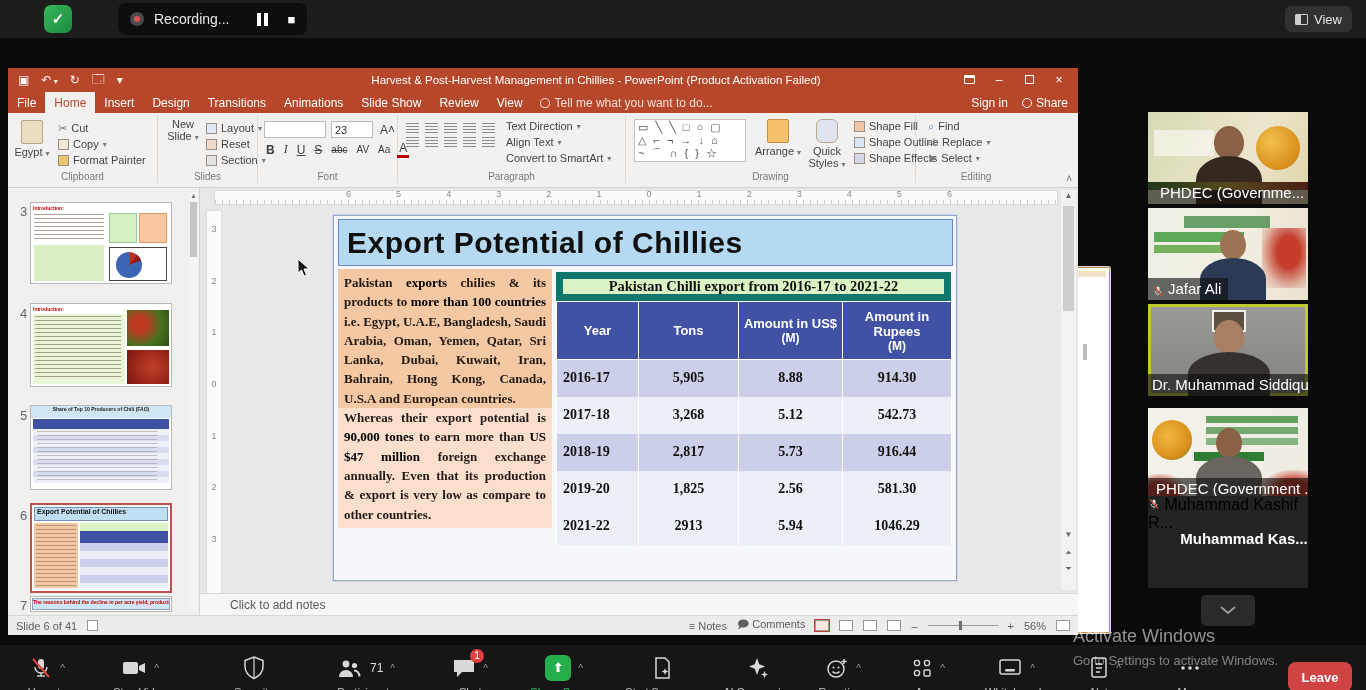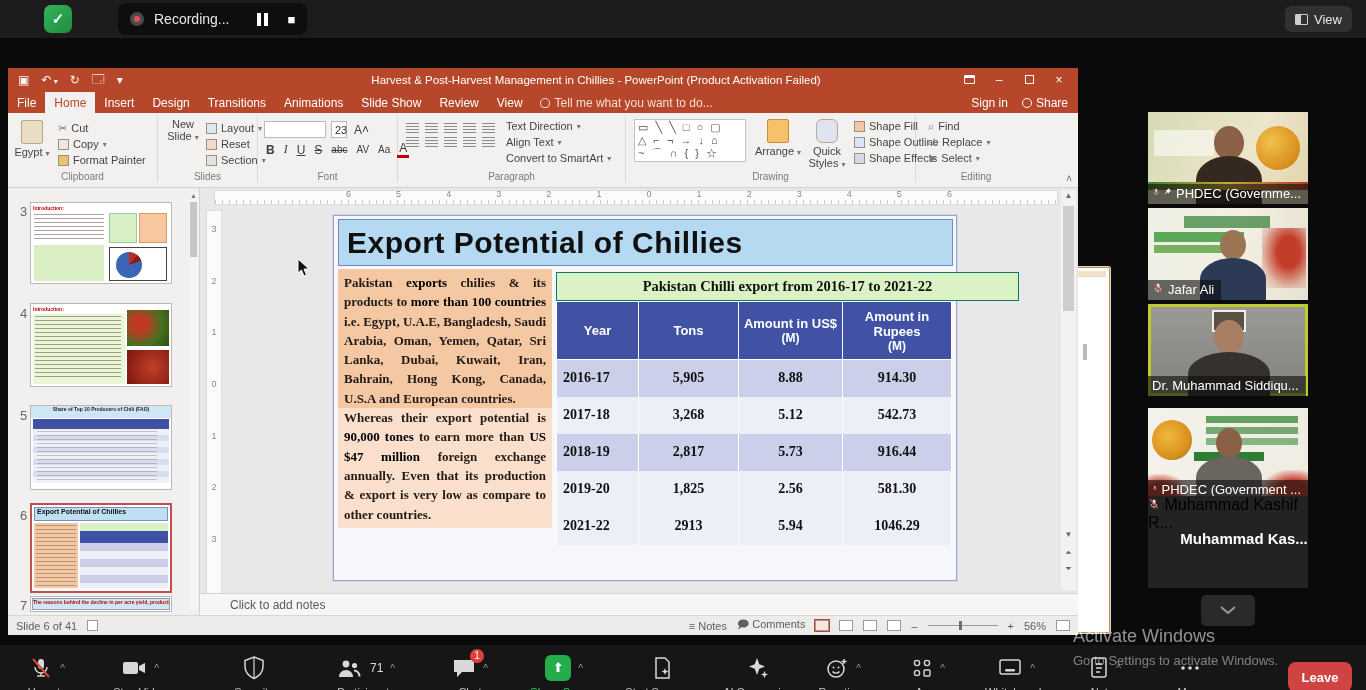--- a/index.html
+++ b/index.html
@@ -99,21 +99,21 @@
   .slide { position:absolute; left:325px; top:147px; width:624px; height:366px; background:#f5f7fa;
            border:1px solid #9aa7c9; box-shadow:0 0 0 1px #cfd6e6; }
   .sl-title { position:absolute; left:4px; top:3px; width:615px; height:47px; background:#b5d9f1; border:1px solid #6f86c8;
               display:flex; align-items:center; padding-left:8px; font-weight:bold; font-size:30px; color:#101010;
               font-family:"Liberation Sans",sans-serif; letter-spacing:.5px; }
   .sl-body { position:absolute; left:4px; top:53px; width:214px; height:310px; font-family:"Liberation Serif",serif;
              font-weight:bold; font-size:13px; color:#221a15; text-align:justify; line-height:19.3px; }
   .sl-body .p1 { background:#f5c8a4; padding:4px 6px 0; }
   .sl-body .p2 { background:#fbdfcd; padding:0 6px 4px; }
   .red { color:#000000; }
-  .sl-cap { position:absolute; left:222px; top:56px; width:463px; height:29px; background:#dbf3c4; border:1px solid #0f766e;
+  .sl-cap { position:absolute; left:222px; top:56px; width:395px; height:29px; background:#dbf3c4; border:7px solid #0f766e;
             display:flex; align-items:center; justify-content:center; font-family:"Liberation Serif",serif; font-weight:bold;
             font-size:14.5px; color:#101010; }
   table.xt { position:absolute; left:222px; top:85px; width:395px; border-collapse:collapse; table-layout:fixed; }
   table.xt th { background:#4152a5; color:#fff; font-size:13px; font-weight:bold; height:58px; border:1px solid #fff; padding:0 2px; }
   table.xt th .unit { display:block; font-size:12px; }
   table.xt td { height:37px; text-align:center; font-family:"Liberation Serif",serif; font-weight:bold; font-size:14px;
                 color:#111; border-left:1px solid #fff; border-right:1px solid #fff; }
   table.xt tr.d td { background:#cbcfe9;margin-top:32px; }
   table.xt tr.l td { background:#eceef8; }
   table.xt td:first-child { text-align:left; padding-left:6px; }
@@ -125,21 +125,21 @@
   .status .right { margin-left:auto; display:flex; align-items:center; gap:10px; }
   .vico { width:14px; height:11px; border:1px solid #9a9a9a; background:#fff; }
   .vico.on { outline:1px solid #b7472a; background:#fbe7e0; }
   .zslider { width:70px; height:1px; background:#9a9a9a; position:relative; }
   .zslider i { position:absolute; left:45%; top:-4px; width:3px; height:9px; background:#707070; }
   .cursor { position:absolute; z-index:30; }
 
   
   .tile { position:absolute; left:1148px; width:160px; height:92px; background:#222; overflow:hidden; }
   .tile .label { position:absolute; left:0; bottom:0; max-width:100%; background:rgba(15,15,15,.62); color:#fff;
-                 font-size:13px; padding:2px 7px 3px 4px; display:flex; align-items:flex-start; gap:4px; white-space:nowrap; }
+                 font-size:15px; padding:2px 7px 3px 4px; display:flex; align-items:flex-end; gap:4px; white-space:nowrap; }
   .tile.active { outline:3px solid #bfca2c; outline-offset:-3px; }
   .head { position:absolute; border-radius:50%; }
   .shoulders { position:absolute; border-radius:50% 50% 0 0; }
   .namecard { position:absolute; left:1148px; top:496px; width:160px; height:92px; background:#232323; }
   .namecard .big { position:absolute; left:16px; top:34px; width:100%; text-align:center; color:#fff; font-weight:bold; font-size:15px; }
   .chevbtn { position:absolute; left:1201px; top:595px; width:54px; height:31px; background:#2a2a2a; border-radius:5px;
              display:flex; align-items:center; justify-content:center; }
   .handle { position:absolute; left:1083px; top:344px; width:3px; height:16px; border-left:2px solid #bbb; border-right:2px solid #bbb; }
 
   
@@ -270,21 +270,21 @@
               <span class="caret">▾</span>
             </div>
         </div>
         <div class="glabel">Slides</div>
       </div>
 
       <div class="rgroup" style="left:250px;width:140px">
         <div style="position:absolute;left:6px;top:4px">
           <div class="fontrow">
             <span class="fbox" style="width:62px"></span>
-            <span class="fbox" style="width:16px">23</span>
+            <span class="fbox" style="width:42px">23</span>
             <span class="fbtn">A˄</span>
           </div>
           <div class="fontrow">
             <span class="fbtn b">B</span>
             <span class="fbtn i">I</span>
             <span class="fbtn u">U</span>
             <span class="fbtn s">S</span>
             <span class="fbtn s" style="font-size:10px">abc</span>
             <span class="fbtn" style="font-size:10px">AV</span>
             <span class="fbtn" style="font-size:10px">Aa</span>

